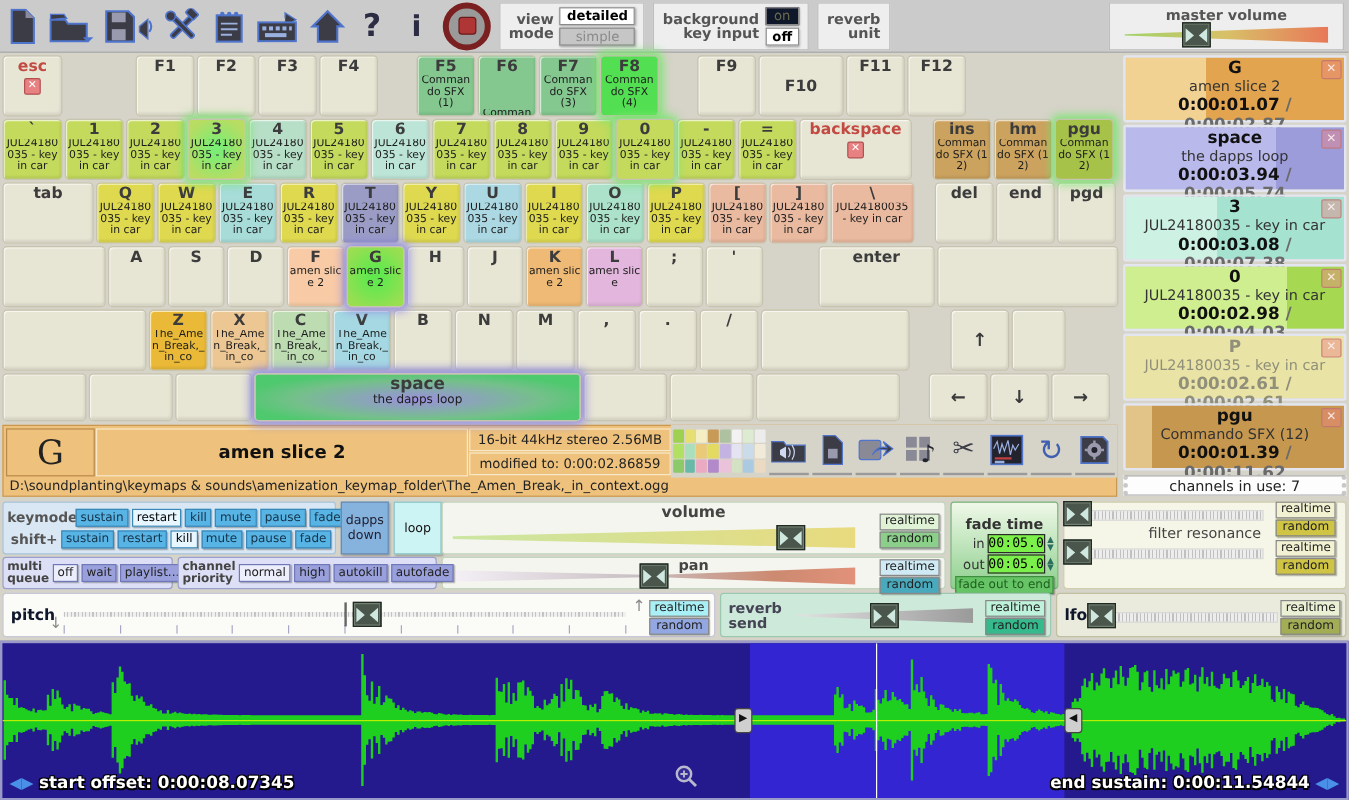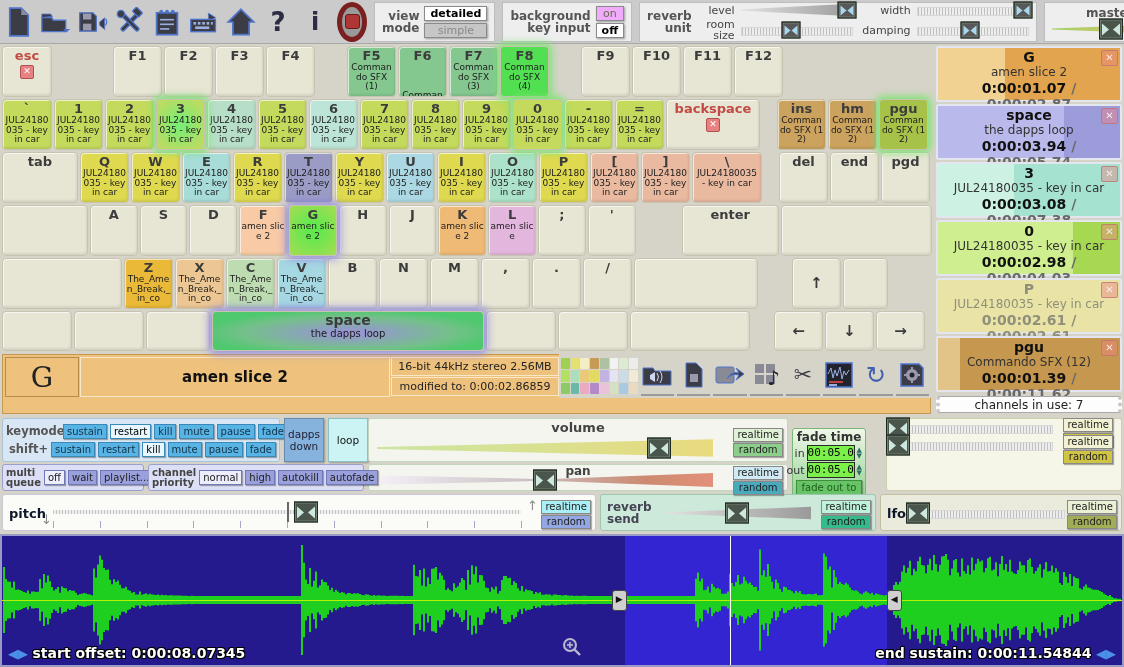--- a/index.html
+++ b/index.html
@@ -101,21 +101,21 @@
   #pan-slider{position:absolute;left:8px;top:7px;width:336px;height:16px}
   #p-pan .pn-title{font-size:12px;top:-1px}
   .chips{position:absolute;right:4px;display:flex;flex-direction:column;gap:1px;z-index:4}
   .chip{font-size:10px;line-height:12px;padding:0 3px;border:1px solid #888;box-shadow:1px 1px 1px rgba(0,0,0,.3);color:#222;text-align:center;cursor:pointer}
   .vol.rt{background:#dff2d6}.vol.rd{background:#8ccf8a}
   .pan.rt{background:#cfeaf4}.pan.rd{background:#49aabd}
   .lp.rt{background:#f2f2d2}.lp.rd{background:#cfc444}
   .pi.rt{background:#a9f0f6}.pi.rd{background:#93a8e2}
   .rv.rt{background:#bef2da}.rv.rd{background:#35ba8c}
   .lf.rt{background:#e9f0d4}.lf.rd{background:#a3ad56}
-  #p-fade{left:792px;top:12px;width:74px;height:73px;background:linear-gradient(#eff8e8,#8ed08e);border:1px solid #7ab87a;padding:1px 3px;text-align:center}
+  #p-fade{left:792px;top:2px;width:90px;height:73px;background:linear-gradient(#eff8e8,#8ed08e);border:1px solid #7ab87a;padding:11px 3px;text-align:center}
   .fd-title{font-weight:bold;font-size:12px;color:#333}
   .fd-row{display:flex;align-items:center;gap:2px;justify-content:flex-end;margin-top:1px}
   .fd-lb{font-size:11px;color:#333}
   .fd-field{width:46px;background:#7bf04b;border:1px solid #2a2a2a;font-family:"DejaVu Sans Mono",monospace;font-size:11px;line-height:14px;text-align:center;color:#000}
   .fd-spin{display:flex;flex-direction:column;font-size:7px;line-height:6px;color:#2e6e5e;cursor:pointer}
   .fd-btn{margin-top:2px;font-size:10px;line-height:13px;background:#66c466;border:1px solid #3e8e3e;color:#1e5e1e;box-shadow:1px 1px 1px rgba(0,0,0,.3);cursor:pointer}
   #p-lowpass{left:886px;top:2px;width:236px;height:73px;background:#f6f6e8;border:1px solid #cfcfae;padding:1px 4px}
   .lp-title{text-align:center;font-weight:bold;font-size:12.5px;color:#444;line-height:15px}
   .lp-row{position:relative;height:17px}
   .lp-row .slider{position:absolute;left:2px;top:0;width:160px;height:16px}
@@ -240,47 +240,29 @@
       <div class="vbtn">simple</div>
     </div>
   </div>
 
   <div class="tgroup">
     <div class="tlabel">
       <div>background</div>
         <div>key input</div>
     </div>
     <div class="stack">
-      <div class="vbtn" style="background:#f0abfc;color:#6a6a50">on</div>
+      <div class="vbtn" style="background:#0f172a;color:#6a6a50">on</div>
       <div class="vbtn sel">off</div>
     </div>
   </div>
 
   <div class="tgroup">
     <div class="tlabel">
       <div>reverb</div>
         <div>unit</div>
-    </div>
-    <div class="rv-grid">
-      <div class="rv-lb">level</div>
-      <div class="slider wedge-grey">
-          <div class="handle sm" style="left: 95%;"></div>
-        </div>
-      <div class="rv-lb">width</div>
-      <div class="slider sl-dot">
-          <div class="handle sm" style="left: 95%;"></div>
-        </div>
-      <div class="rv-lb">room size</div>
-      <div class="slider sl-dot">
-          <div class="handle sm" style="left: 45%;"></div>
-        </div>
-      <div class="rv-lb">damping</div>
-      <div class="slider sl-dot">
-          <div class="handle sm" style="left: 48%;"></div>
-        </div>
     </div>
   </div>
 
   <div class="tgroup" id="mastergroup">
     <div class="mv-label">master volume</div>
     <div class="slider wedge-master" style="width:170px">
         <div class="handle" style="left: 35%;"></div>
       </div>
   </div>
 </div>
@@ -318,21 +300,21 @@
         <div class="ks">Commando SFX (3)</div>
       </div>
       <div class="key k-fhot glowg" style="width: 49px;">
         <div class="kl">F8</div>
         <div class="ks">Commando SFX (4)</div>
       </div>
       <div class="kgap" style="width: 28px;"></div>
       <div class="key" style="width: 49px;">
         <div class="kl">F9</div>
       </div>
-      <div class="key" style="width: 49px;">
+      <div class="key" style="width: 71px; justify-content: center;">
         <div class="kl">F10</div>
       </div>
       <div class="key" style="width: 49px;">
         <div class="kl">F11</div>
       </div>
       <div class="key" style="width: 49px;">
         <div class="kl">F12</div>
       </div>
     </div>
     <div class="krow">
@@ -622,20 +604,21 @@
       <div class="cx">✕</div>
     </div>
   </div>
 <div id="channels">channels in use: 7</div>
 
 <div id="infobar">
   <div id="ib-key">G</div>
   <div id="ib-name">amen slice 2</div>
   <div id="ib-fmt">16-bit 44kHz stereo 2.56MB</div>
   <div id="ib-mod">modified to: 0:00:02.86859</div>
+  <div id="ib-path">D:\soundplanting\keymaps &amp; sounds\amenization_keymap_folder\The_Amen_Break,_in_context.ogg</div>
   <div id="actions">
     <div id="palette">
         <div style="background: rgb(159, 208, 79);"></div>
         <div style="background: rgb(230, 224, 112);"></div>
         <div style="background: rgb(244, 238, 196);"></div>
         <div style="background: rgb(199, 154, 86);"></div>
         <div style="background: rgb(174, 194, 162);"></div>
         <div style="background: rgb(242, 242, 242);"></div>
         <div style="background: rgb(220, 235, 210);"></div>
         <div style="background: rgb(236, 236, 236);"></div>
@@ -790,20 +773,21 @@
   <div class="panel" id="p-lowpass">
     <div class="lp-row">
       <div class="slider sl-dot">
           <div class="handle" style="left: 3%;"></div>
         </div>
       <div class="chips">
         <div class="chip lp rt">realtime</div>
         <div class="chip lp rd">random</div>
       </div>
     </div>
+    <div class="lp-title" style="font-weight:normal;font-size:12px">filter resonance</div>
     <div class="lp-row">
       <div class="slider sl-dot">
           <div class="handle" style="left: 3%;"></div>
         </div>
       <div class="chips">
         <div class="chip lp rt">realtime</div>
         <div class="chip lp rd">random</div>
       </div>
     </div>
   </div>

